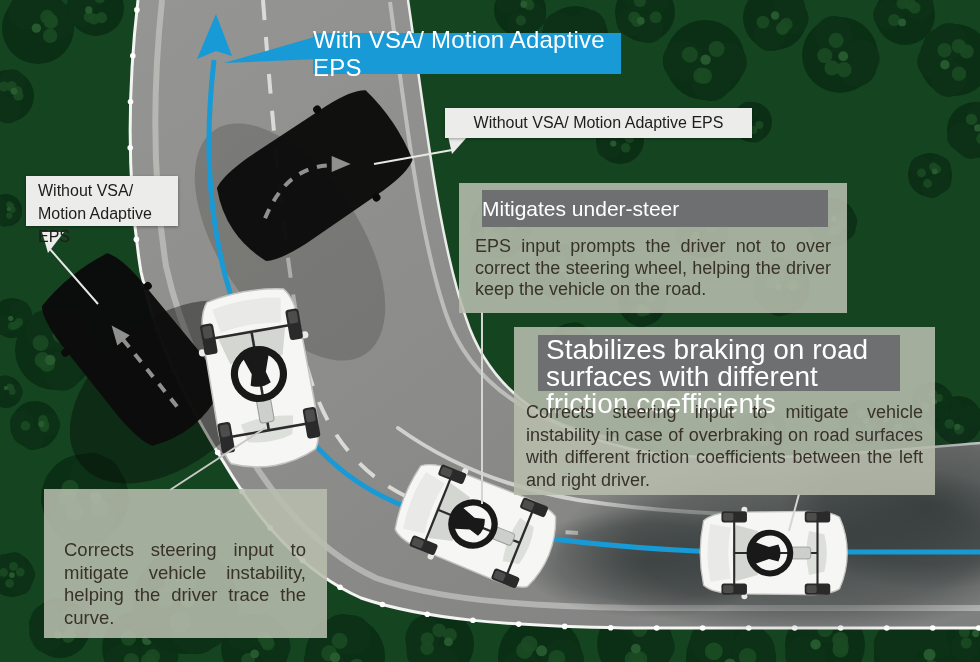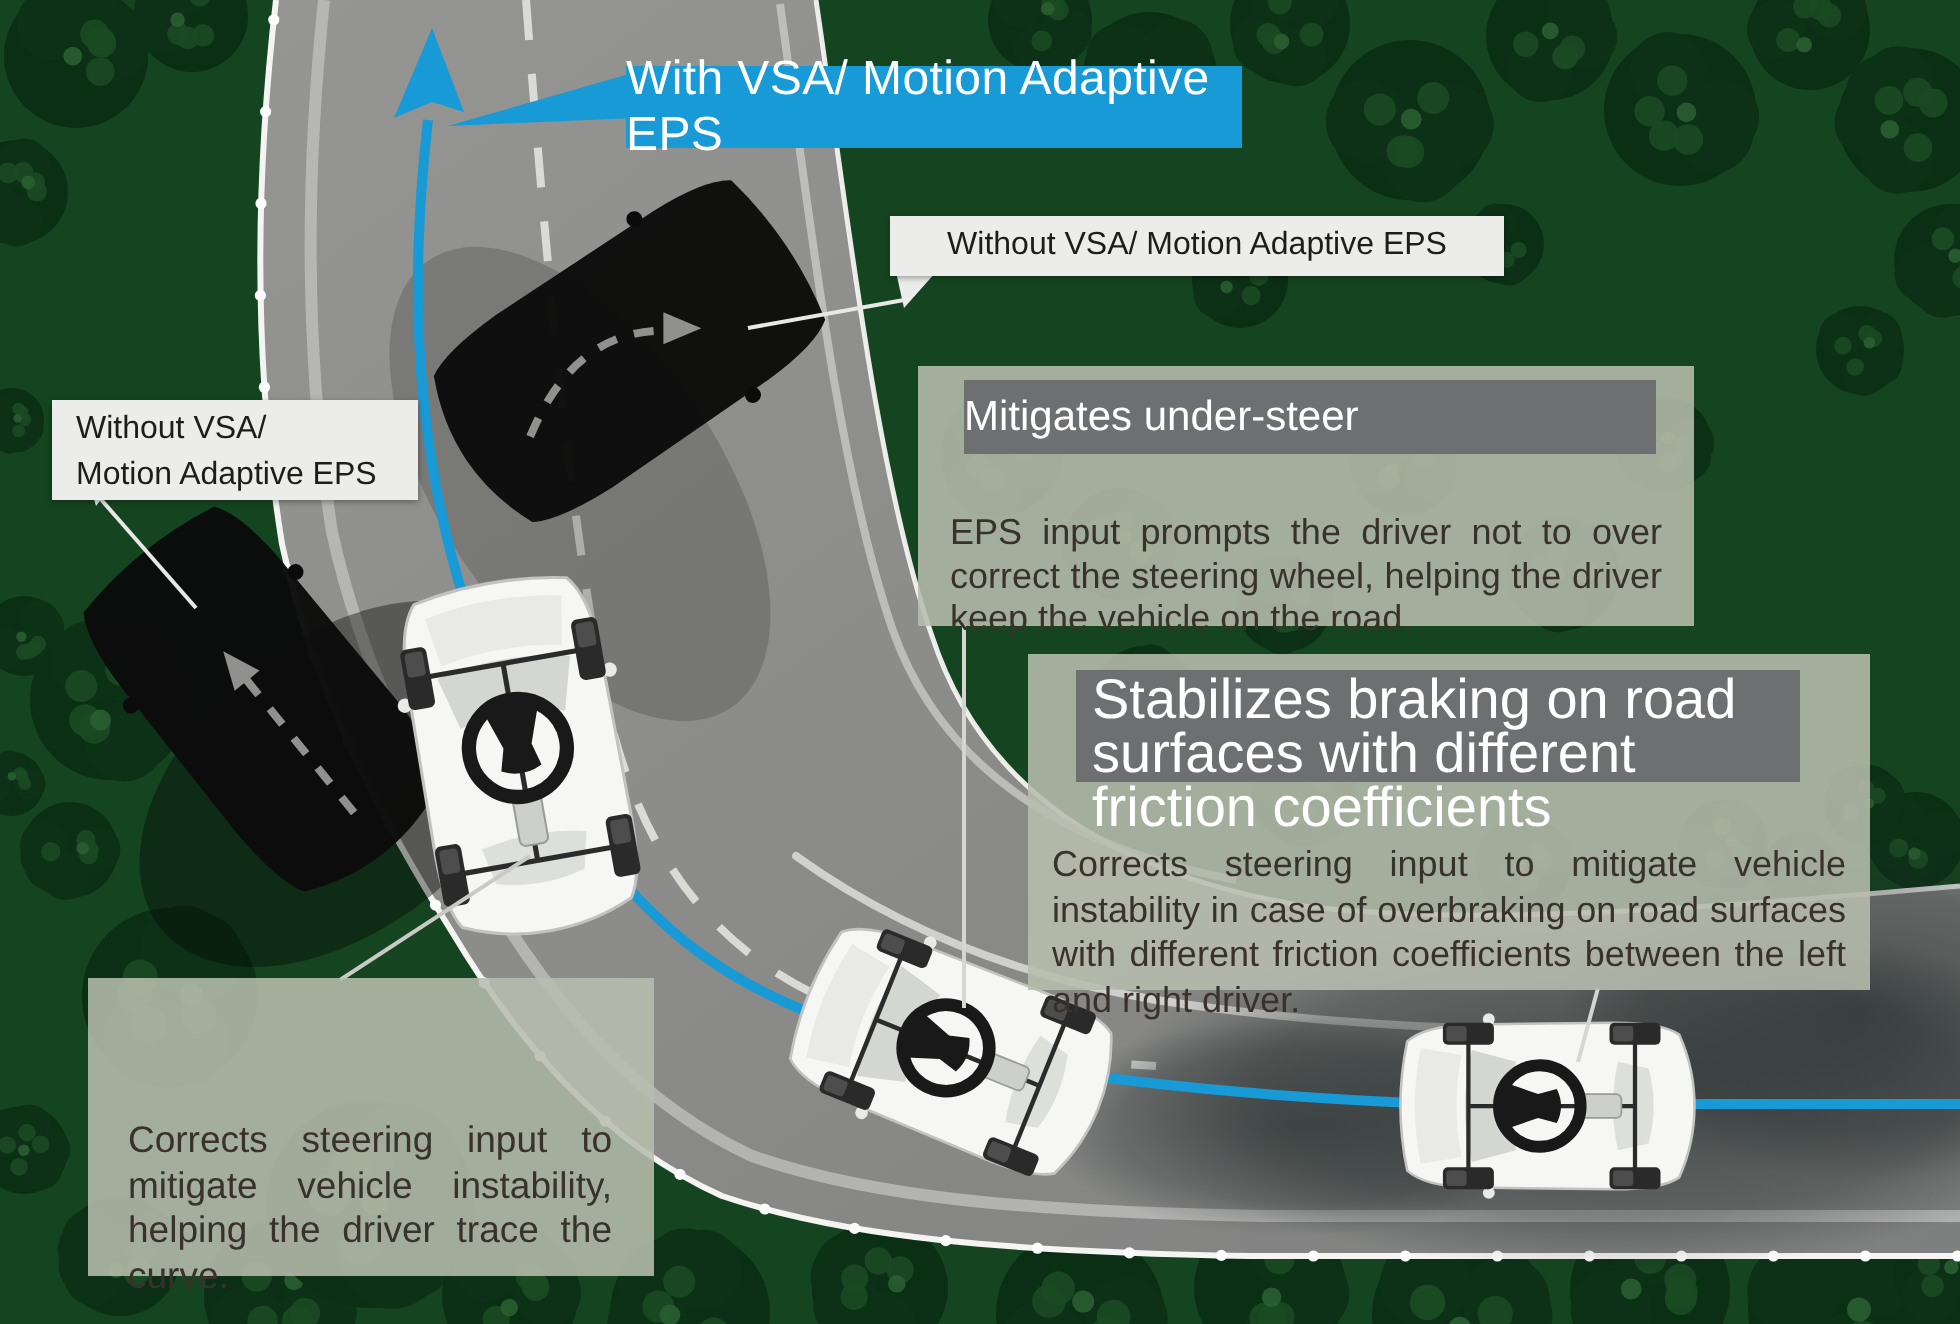--- a/index.html
+++ b/index.html
@@ -18,32 +18,32 @@
   }
   .wlabel{
     background:#ececea;color:#1d1d1b;font-size:16px;
     box-shadow:0 1px 3px rgba(0,0,0,.35);
   }
   .wlabel.top{
     left:445px;top:108px;width:307px;height:30px;
     display:flex;align-items:center;justify-content:center;
   }
   .wlabel.left{
-    left:26px;top:200px;width:183px;height:50px;
+    left:26px;top:176px;width:152px;height:50px;
     padding:3px 0 0 12px;line-height:23px;
   }
   .panel{
     background:rgba(183,189,173,0.88);
   }
   .panel .hdr{
     position:absolute;background:rgba(105,107,109,0.94);color:#fff;
     text-align:left;
   }
   .panel .bodytxt{
-    position:absolute;color:#38322b;text-align:justify;margin-top:20px;
+    position:absolute;color:#38322b;text-align:justify;
   }
   .p-under{left:459px;top:183px;width:388px;height:130px;}
   .p-under .hdr{left:23px;top:7px;width:346px;height:37px;line-height:37px;font-size:21px;}
   .p-under .bodytxt{left:16px;top:53px;width:356px;font-size:18px;line-height:21.5px;}
   .p-brake{left:514px;top:327px;width:421px;height:168px;}
   .p-brake .hdr{left:24px;top:8px;width:362px;height:56px;line-height:27px;font-size:28px;text-align:left;padding:1px 8px;box-sizing:border-box;}
   .p-brake .bodytxt{left:12px;top:74px;width:397px;font-size:18px;line-height:22.5px;}
   .p-over{left:44px;top:489px;width:283px;height:149px;}
   .p-over .hdr{left:19px;top:9px;width:225px;height:31px;line-height:31px;font-size:21px;}
   .p-over .bodytxt{left:20px;top:50px;width:242px;font-size:18.5px;line-height:22.5px;}

